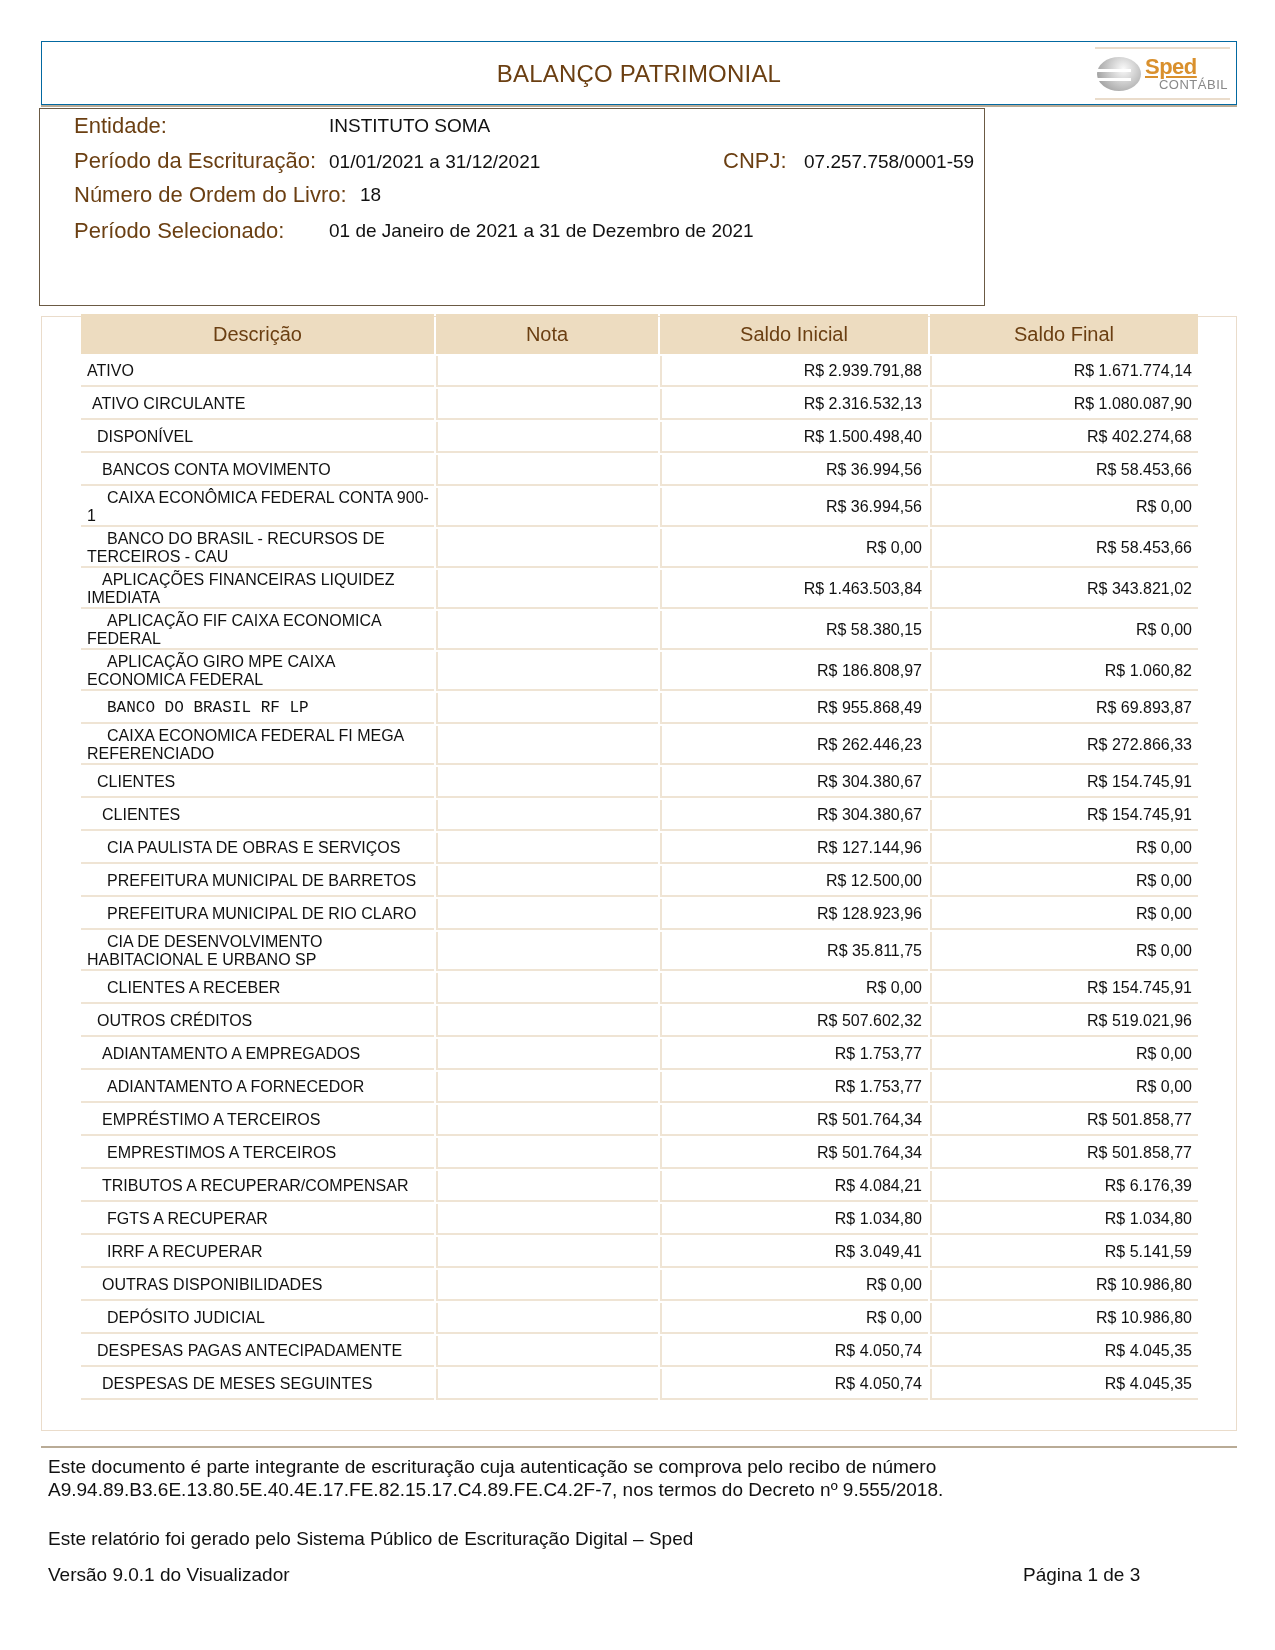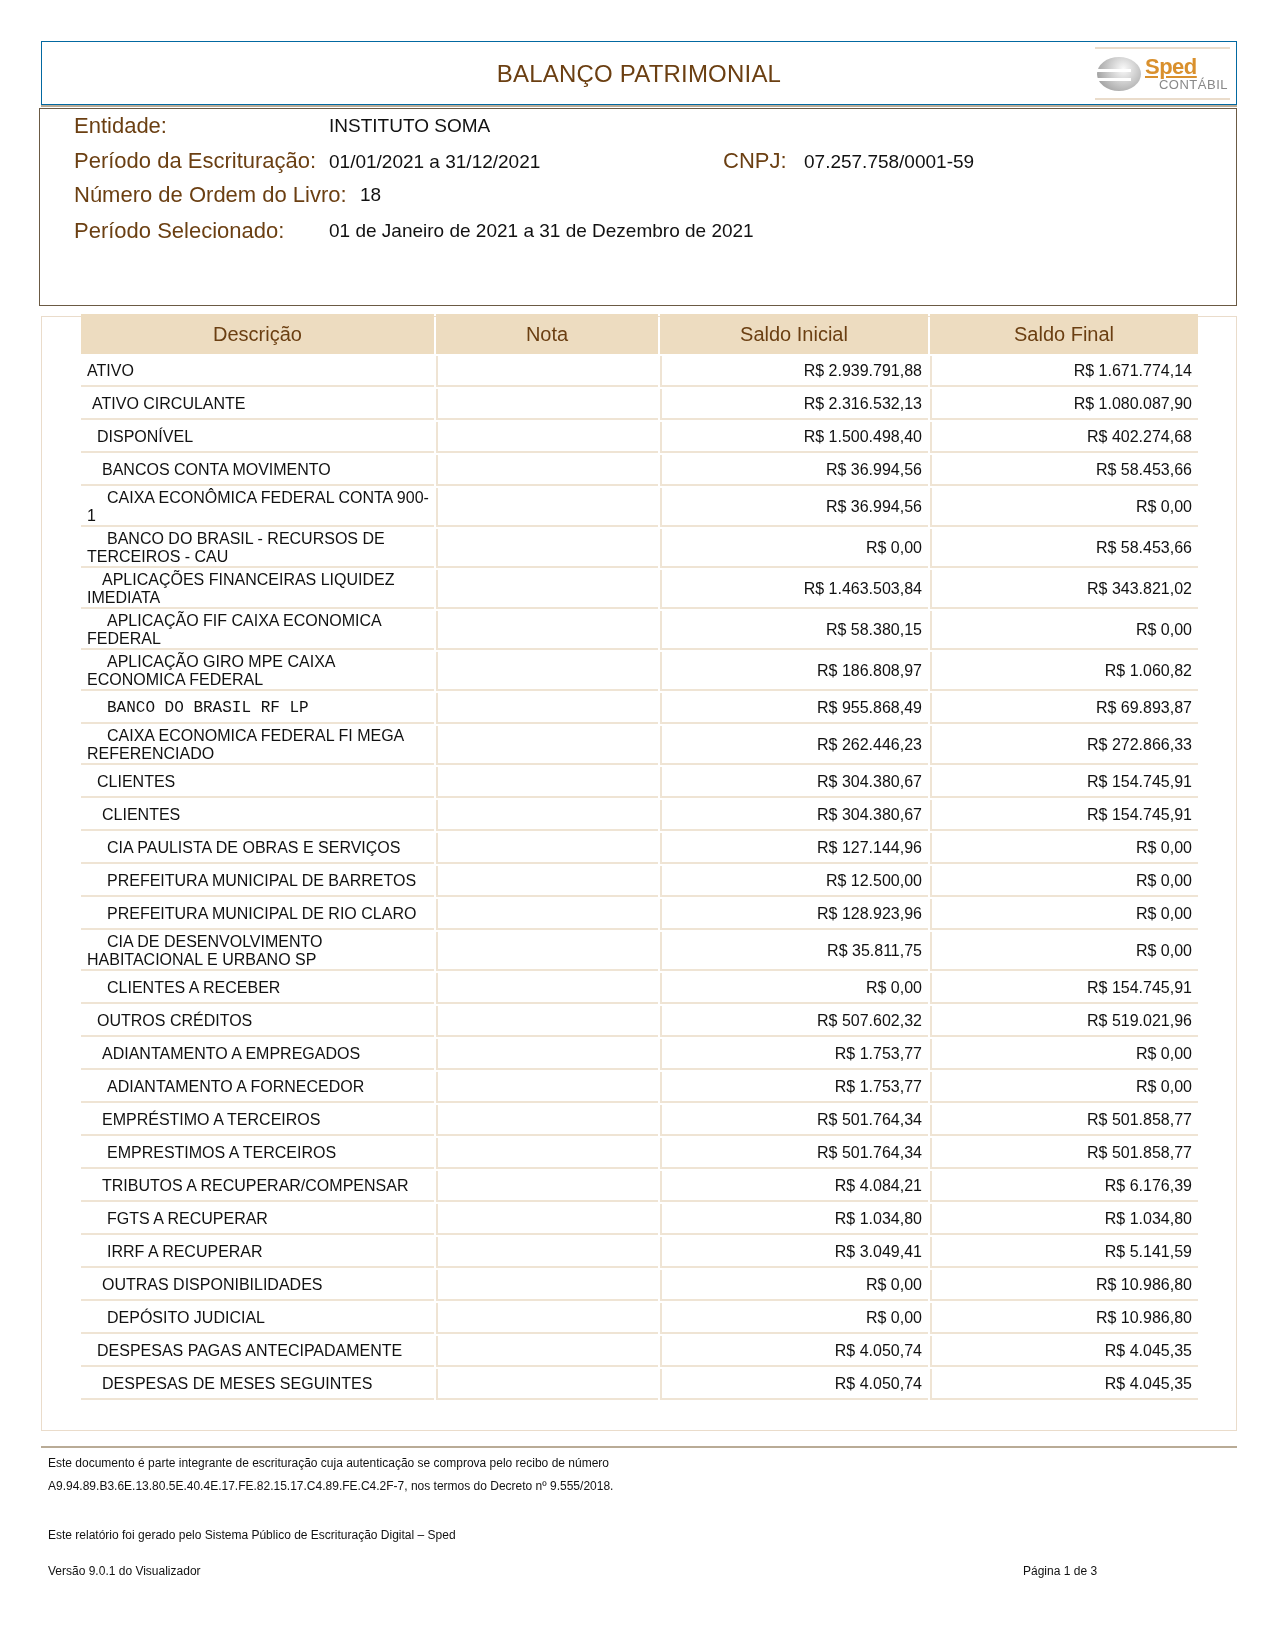--- a/index.html
+++ b/index.html
@@ -27,21 +27,21 @@
     .logo-globe::before, .logo-globe::after {
       content: ""; position: absolute; left: -4px; right: 10px; height: 3px; background: #fff;
     }
     .logo-globe::before { top: 12px; }
     .logo-globe::after { top: 21px; }
     .logo-text { display: flex; flex-direction: column; line-height: 1; }
     .logo-sped { font-size: 22px; color: #d9902d; font-weight: bold; letter-spacing: -0.5px; text-decoration: underline; }
     .logo-contabil { font-size: 13px; color: #888; letter-spacing: 0.5px; margin-left: 14px; }
 
     .info-box {
-      position: absolute; left: 39px; top: 108px; width: 1198px; height: 198px;
+      position: absolute; left: 39px; top: 108px; width: 946px; height: 198px;
       border: 1px solid #6b5a44;
       text-align: right;
     }
     .info-label { position: absolute; color: #6b3f12; white-space: nowrap; font-size: 22px; }
     .info-value { position: absolute; color: #111; white-space: nowrap; font-size: 19px; }
 
     .table-frame {
       position: absolute; left: 41px; top: 316px; width: 1196px; height: 1115px;
       border: 1px solid #eadccb;
     }
@@ -60,21 +60,21 @@
     table.bal td.desc { width: 353px; padding-left: 6px; padding-right: 2px; }
     table.bal td.nota { width: 222px; border-left: 2px solid #efe4d4; }
     table.bal td.num { width: 268px; text-align: right; padding-right: 6px; border-left: 2px solid #efe4d4; }
     table.bal td.num2 { width: 268px; text-align: right; padding-right: 6px; border-left: 2px solid #efe4d4; }
     .r1 td { height: 31px; }
     .r2 td { height: 39px; }
 
     .footer-rule {
       position: absolute; left: 41px; top: 1446px; width: 1196px; height: 2px; background: #b9ab96;
     }
-    .footer-text { position: absolute; left: 48px; font-size: 12px; color: #111; white-space: nowrap; }
+    .footer-text { position: absolute; left: 48px; font-size: 19px; color: #111; white-space: nowrap; }
   </style>
 </head>
 <body>
 
 <div class="title-box">
   <div class="title-text">BALANÇO PATRIMONIAL</div>
   <div class="logo">
     <div class="logo-globe"></div>
     <div class="logo-text">
       <span class="logo-sped">Sped</span>

